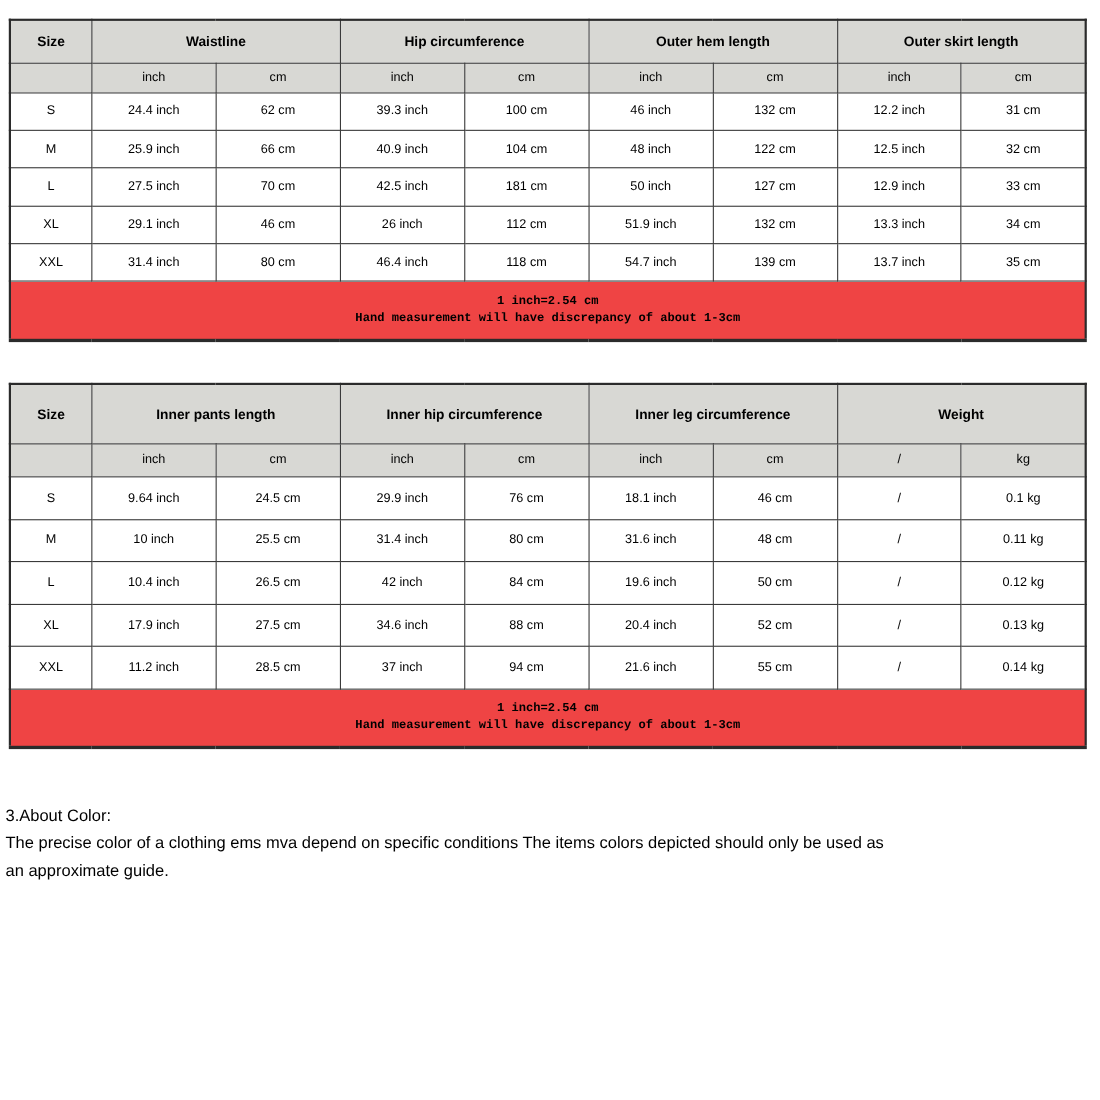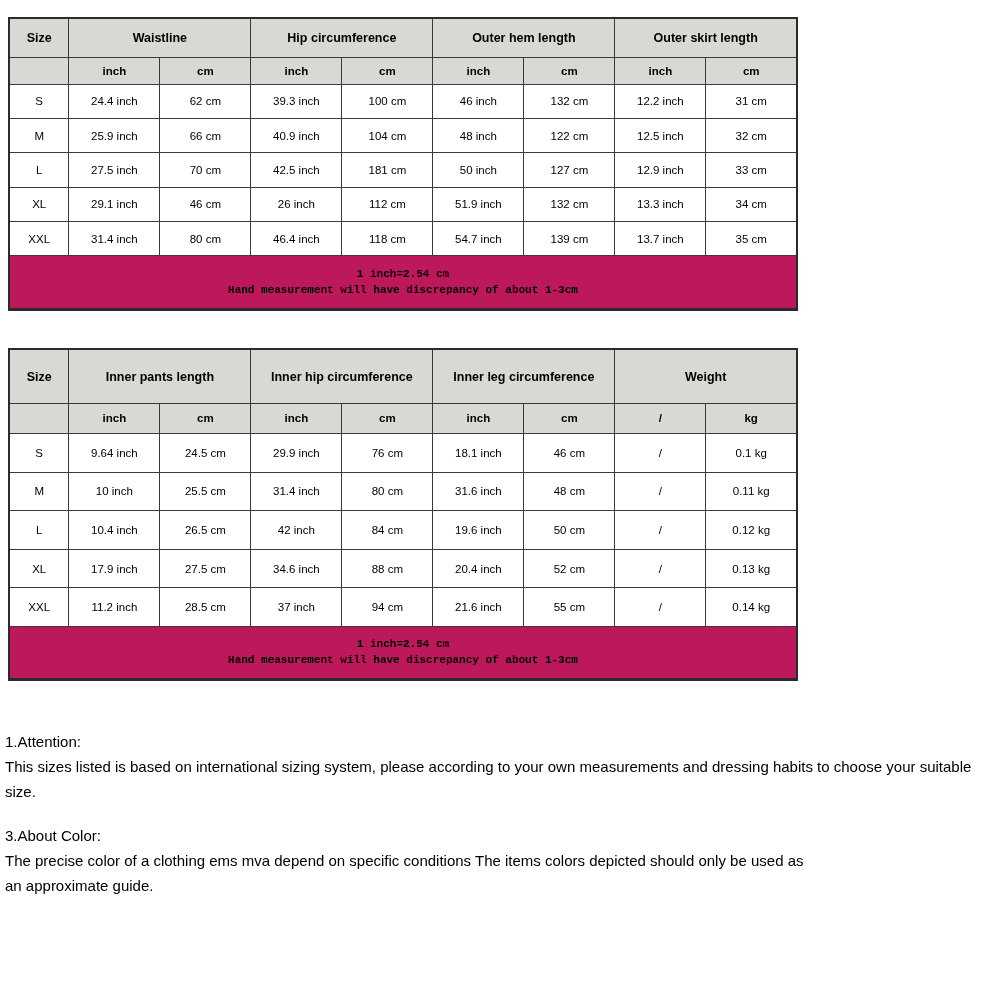--- a/index.html
+++ b/index.html
@@ -10,48 +10,48 @@
     background: #ffffff;
     color: #000000;
     font-family: "Liberation Sans", sans-serif;
     overflow: hidden;
   }
   #table1-container { padding-top: 17px; }
   #table2-container { padding-top: 37px; }
   .size-table {
     border-collapse: collapse;
     table-layout: fixed;
-    width: 790px;
+    width: 980px;
     margin-left: 8px;
     border: 2px solid #2b2b2b;
     border-bottom-width: 3px;
   }
   .size-table th, .size-table td {
     border: 1px solid #3a3a3a;
     text-align: center;
     vertical-align: middle;
     padding: 0;
     overflow: hidden;
   }
   .group-row th {
     background: #d8d8d4;
     font-weight: bold;
     font-size: 12.5px;
   }
   .unit-row td {
     background: #d8d8d4;
-    font-weight: bold;
+    font-weight: normal;
     font-size: 11.5px;
   }
   .data-row td {
     background: #ffffff;
     font-size: 11.5px;
   }
   .footer-row td {
-    background: #be185d;
+    background: #ef4444;
     font-family: "Liberation Mono", "DejaVu Sans Mono", monospace;
     font-weight: bold;
     font-size: 11px;
     line-height: 16px;
   }
   .t1 .group-row  { height: 39px; }
   .t1 .unit-row   { height: 27px; }
   .t1 .data-row   { height: 34.4px; }
   .t1 .footer-row { height: 54px; }
   .t2 .group-row  { height: 54px; }
@@ -249,16 +249,15 @@
             <td>/</td>
             <td>0.14 kg</td>
           </tr>
           <tr class="footer-row">
             <td colspan="9">1 inch=2.54 cm<br>Hand measurement will have discrepancy of about 1-3cm</td>
           </tr>
         </tbody>
       </table>
     </div>
   <div id="notes-container">
-      <p>1.Attention:<br>This sizes listed is based on international sizing system, please according to your own measurements and dressing habits to choose your suitable size.</p>
       <p>3.About Color:<br>The precise color of a clothing ems mva depend on specific conditions The items colors depicted should only be used as<br>an approximate guide.</p>
     </div>
 </div>
 
 </body></html>

